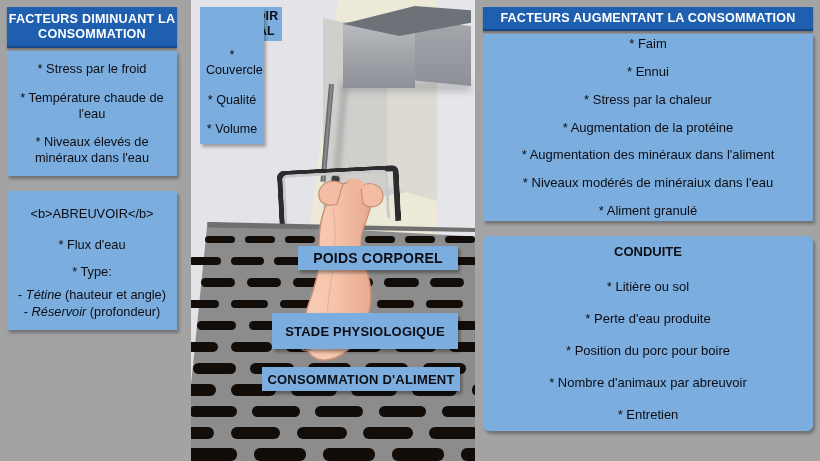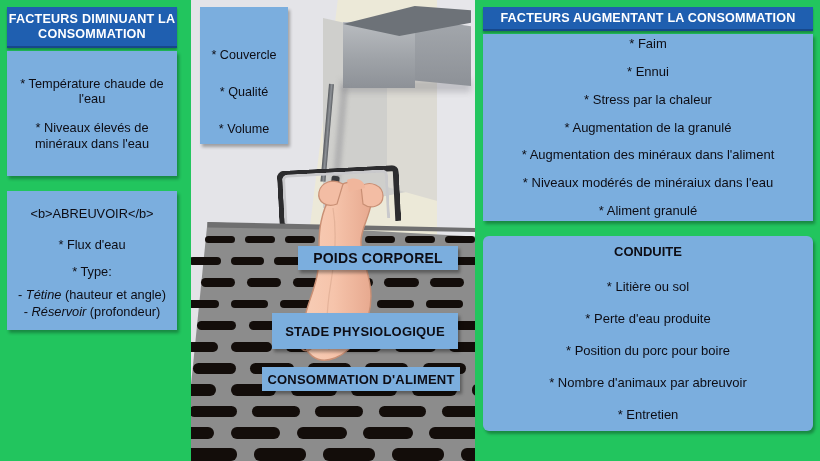--- a/index.html
+++ b/index.html
@@ -1,17 +1,17 @@
 <!DOCTYPE html>
 <html><head>
 <meta charset="utf-8">
 <style>
   html,body{margin:0;padding:0;background:#ffffff;}
   body{width:820px;height:461px;overflow:hidden;font-family:"Liberation Sans",sans-serif;}
-  #stage{position:relative;width:820px;height:461px;background:#22c55e;}
+  #stage{position:relative;width:820px;height:461px;background:#a3a3a3;}
 
   
   .panel{position:absolute;box-sizing:border-box;}
   .hdr{
     background:#1F5FB0;
     color:#ffffff;
     font-weight:bold;
     text-align:center;
     letter-spacing:.2px;
     display:flex;align-items:center;justify-content:center;
@@ -109,20 +109,21 @@
   #p-con-body .ln.title{font-weight:bold;margin-bottom:11px;}
 </style>
 </head>
 <body>
 
 <div id="stage">
 
   <div class="panel hdr" id="p-dim-hdr">FACTEURS DIMINUANT LA CONSOMMATION</div>
 
   <div class="panel body" id="p-dim-body">
+    <div class="ln">* Stress par le froid</div>
     <div class="ln">* Température chaude de l'eau</div>
     <div class="ln">* Niveaux élevés de minéraux dans l'eau</div>
   </div>
 
   <div class="panel body" id="p-abr-body">
     <div class="ln first">&lt;b&gt;ABREUVOIR&lt;/b&gt;</div>
     <div class="ln">* Flux d'eau</div>
     <div class="ln">* Type:</div>
     <div class="ln tight"><span>- </span><i>Tétine</i><span> (hauteur et angle)</span></div>
     <div class="ln tight"><span>- </span><i>Réservoir</i><span> (profondeur)</span></div>
@@ -230,37 +231,37 @@
                C30 78 26 62 30 44 C34 24 44 6 58 4 Z" fill="url(#pigG)" stroke="#c98f74" stroke-width="1.4"></path>
       <path d="M52 6 C42 0 30 4 28 14 C26 24 36 30 46 26 Z" fill="#f3bda4" stroke="#c98f74" stroke-width="1.2"></path>
       <path d="M70 8 C80 2 92 8 92 18 C92 28 80 32 72 26 Z" fill="#f3bda4" stroke="#c98f74" stroke-width="1.2"></path>
       <path d="M56 2 C64 -2 74 2 74 10 L58 14 Z" fill="#f0b69c"></path>
       <path d="M18 160 C10 158 6 164 10 170 C14 175 22 172 22 166" fill="none" stroke="#c98f74" stroke-width="1.8"></path>
       <path d="M42 30 C46 54 44 80 40 104 C36 128 34 152 38 172" fill="none" stroke="#e0ae95" stroke-width="1.2" opacity=".8"></path>
     </svg>
   </div>
 
   <div class="panel hdr" style="left:200px;top:7px;width:82px;height:34px;font-size:12.4px;background:#7BAEDE;color:#0d0d15;border-bottom:none;box-shadow:none;">RESERVOIR PRINCIPAL</div>
-  <div class="panel body" style="left:200px;top:7px;width:88px;height:137px;font-size:12.6px;padding-top:34px;justify-content:space-between;">
+  <div class="panel body" style="left:200px;top:7px;width:64px;height:137px;font-size:12.6px;padding-top:34px;justify-content:center;">
     <div class="ln" style="margin:7px 0;">* Couvercle</div>
     <div class="ln" style="margin:7px 0;">* Qualité</div>
     <div class="ln" style="margin:7px 0;">* Volume</div>
   </div>
 
   <div class="pill" id="pill-poids">POIDS CORPOREL</div>
   <div class="pill" id="pill-stade">STADE PHYSIOLOGIQUE</div>
   <div class="pill" id="pill-conso">CONSOMMATION D'ALIMENT</div>
 
   <div class="panel hdr" id="p-aug-hdr">FACTEURS AUGMENTANT LA CONSOMMATION</div>
 
   <div class="panel body" id="p-aug-body">
     <div class="ln">* Faim</div>
     <div class="ln">* Ennui</div>
     <div class="ln">* Stress par la chaleur</div>
-    <div class="ln">* Augmentation de la granulé</div>
+    <div class="ln">* Augmentation de la protéine</div>
     <div class="ln">* Augmentation des minéraux dans l'aliment</div>
     <div class="ln">* Niveaux modérés de minéraiux dans l'eau</div>
     <div class="ln">* Aliment granulé</div>
   </div>
 
   <div class="panel body" id="p-con-body">
     <div class="ln title">CONDUITE</div>
     <div class="ln">* Litière ou sol</div>
     <div class="ln">* Perte d'eau produite</div>
     <div class="ln">* Position du porc pour boire</div>

